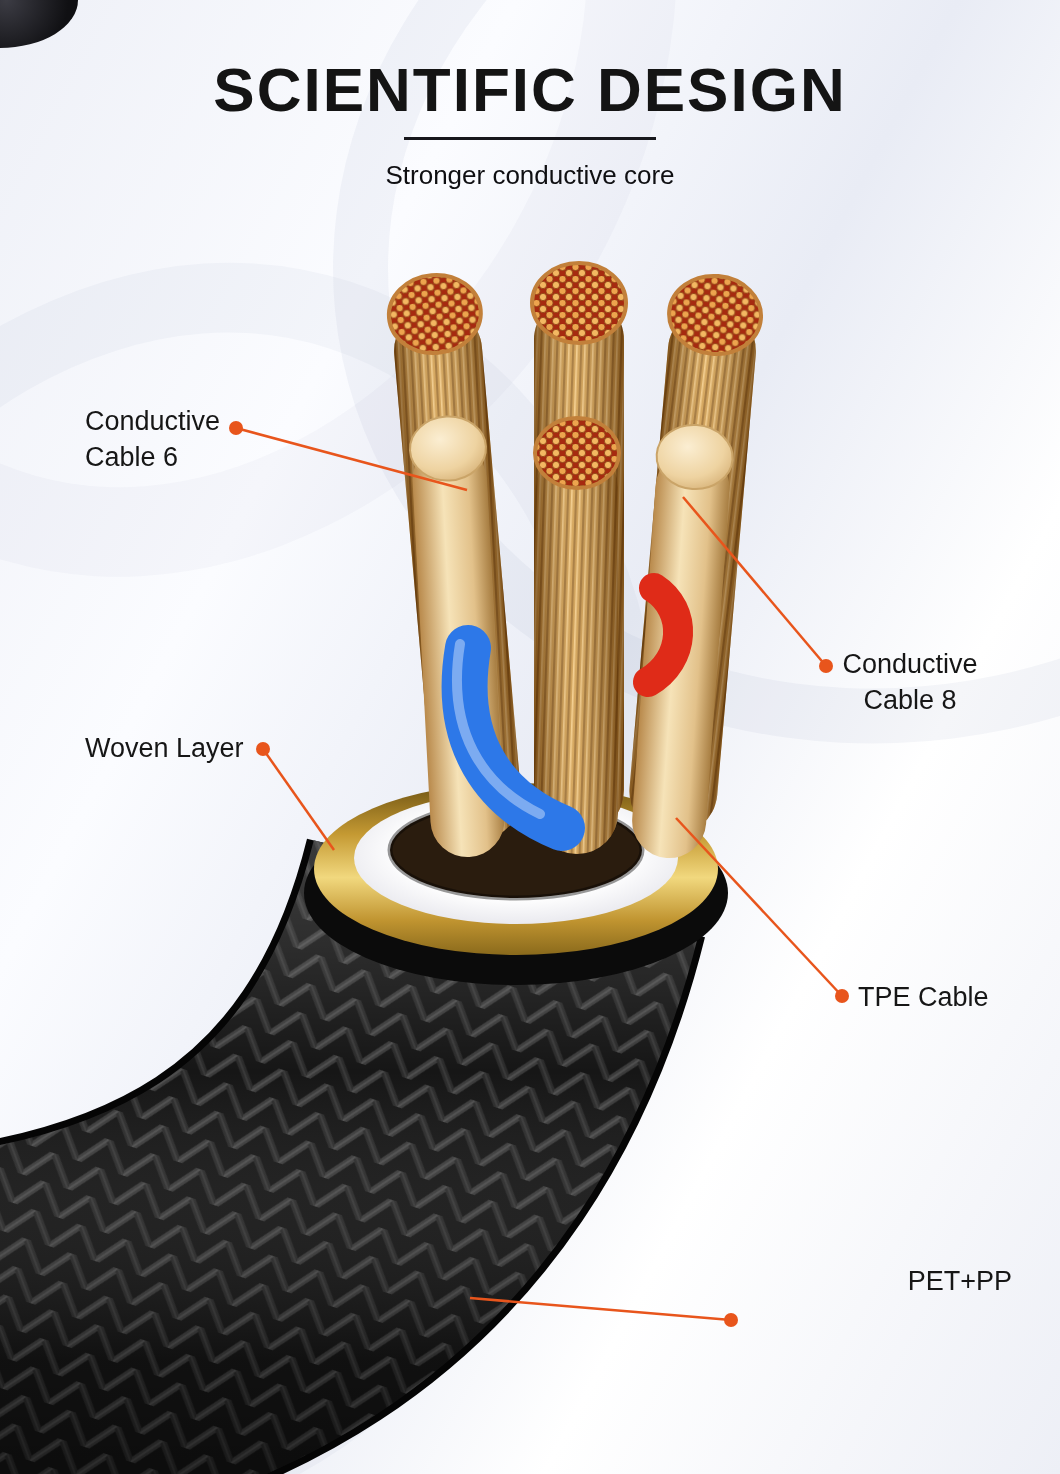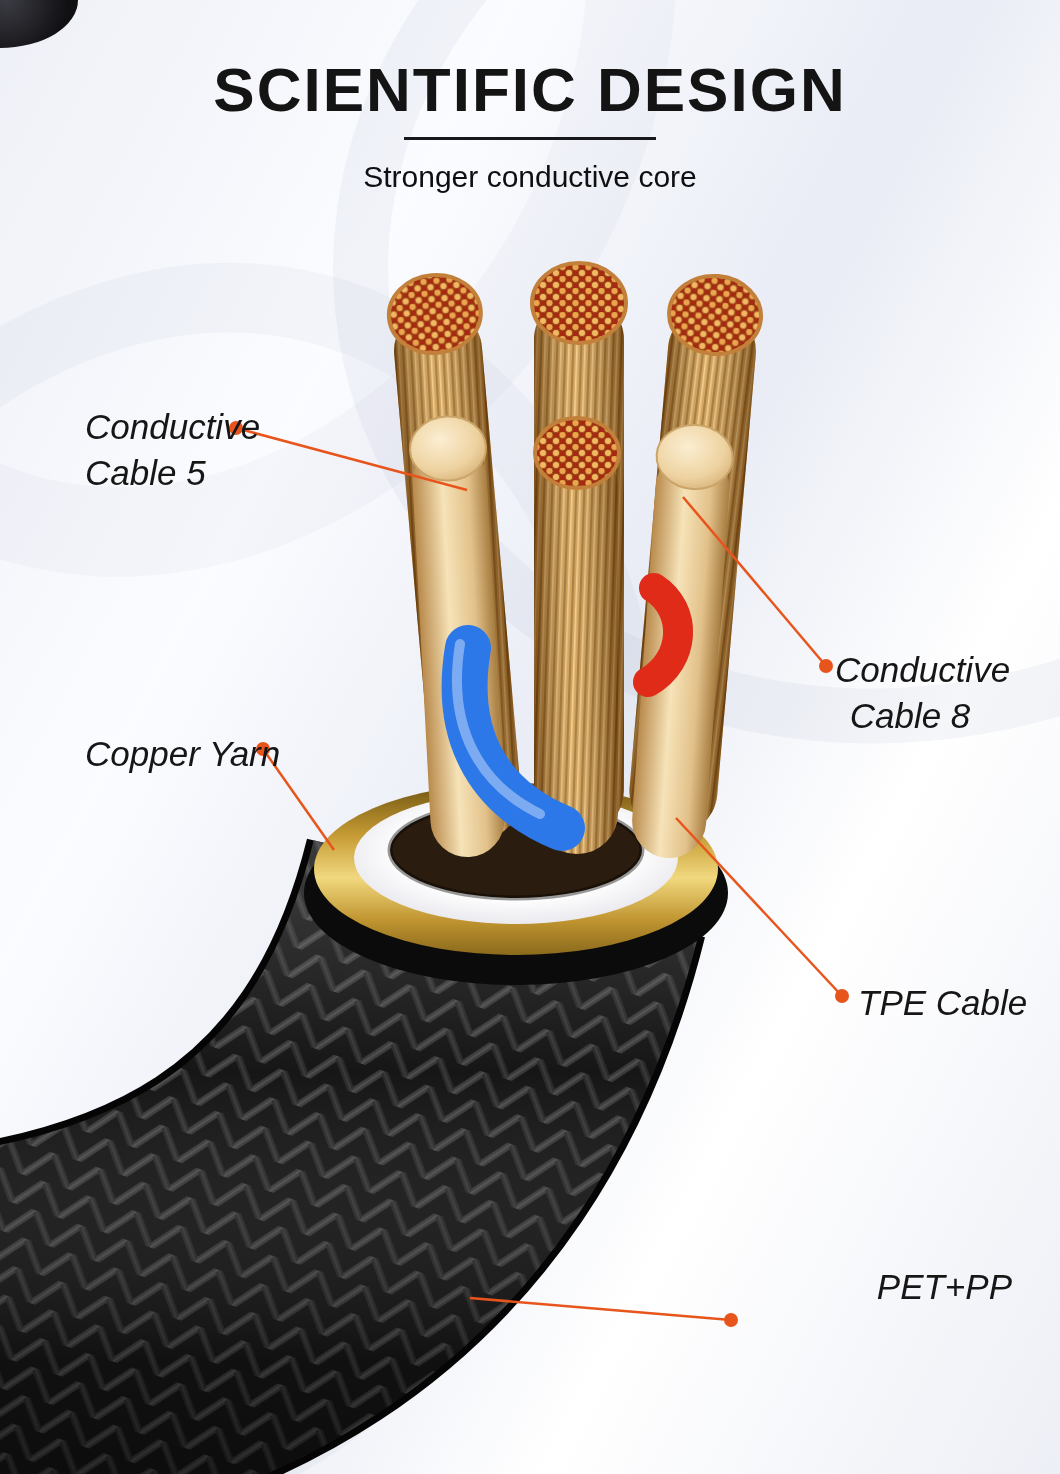--- a/index.html
+++ b/index.html
@@ -15,22 +15,22 @@
         border-width:55px; border-color:rgba(140,150,185,0.09); }
   .s3 { left:-250px; top:-500px; width:900px; height:1100px; transform:rotate(30deg);
         border-width:90px; border-color:rgba(150,158,190,0.06); }
   .corner-object { position:absolute; left:0; top:0; width:78px; height:48px;
     background:radial-gradient(circle at 8% 0%, #3c3c44, #101013 72%);
     border-bottom-right-radius:100% 100%; }
   .art { position:absolute; left:0; top:0; }
   .header { position:absolute; top:54px; left:0; width:100%; text-align:center; }
   .title { font-size:62px; font-weight:800; letter-spacing:2px; color:#141414; }
   .divider { width:252px; height:3px; background:#17171c; margin:12px auto 0; }
-  .subtitle { margin-top:20px; font-size:30px; color:#0f0f12; font-weight:400; }
-  .callout { position:absolute; font-size:35px; line-height:1.32; color:#161616;font-style:italic; }
+  .subtitle { margin-top:20px; font-size:26px; color:#0f0f12; font-weight:400; }
+  .callout { position:absolute; font-size:27px; line-height:1.32; color:#161616; }
   .cc2   { left:85px;  top:404px; text-align:left; }
   .cl    { left:85px;  top:731px; }
   .cc1   { left:835px; top:647px; width:150px; text-align:center; }
   .tpe   { left:858px; top:980px; }
   .pet   { right:48px; top:1264px; text-align:center; }
 </style>
 </head>
 <body>
 
 <div class="stage">
@@ -166,30 +166,30 @@
   </svg>
 
   <div class="header">
     <h1 class="title">SCIENTIFIC DESIGN</h1>
     <div class="divider"></div>
     <p class="subtitle">Stronger conductive core</p>
   </div>
 
   <div class="callout cc2">
     <div>Conductive</div>
-    <div>Cable 5</div>
+    <div>Cable 6</div>
   </div>
 
   <div class="callout cc1">
     <div>Conductive</div>
     <div>Cable 8</div>
   </div>
 
   <div class="callout cl">
-    <div>Copper Yarn</div>
+    <div>Woven Layer</div>
   </div>
 
   <div class="callout tpe">
     <div>TPE Cable</div>
   </div>
 
   <div class="callout pet">
     <div>PET+PP</div>
   </div>
 

